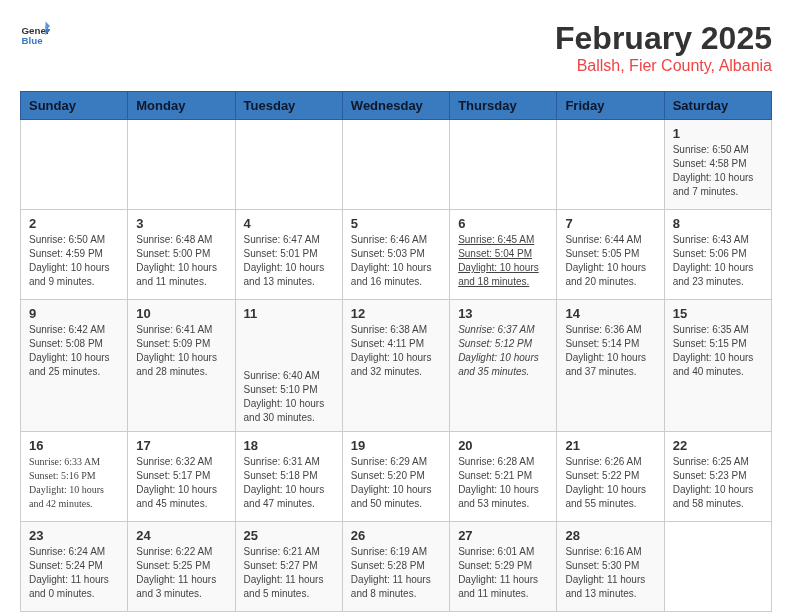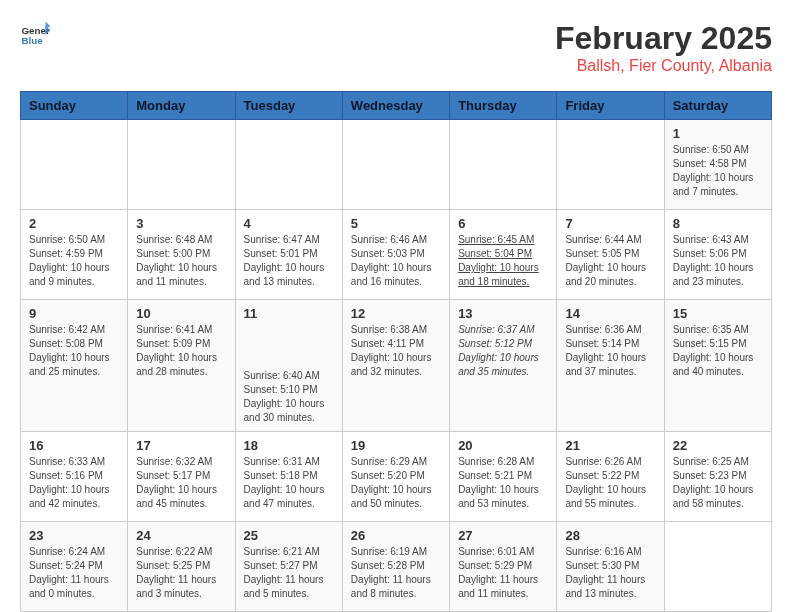--- a/index.html
+++ b/index.html
@@ -222,21 +222,21 @@
           <span class="day-number">15</span>
           <div class="day-info" style="white-space: pre-line;">Sunrise: 6:35 AM
 Sunset: 5:15 PM
 Daylight: 10 hours
 and 40 minutes.</div>
         </td>
       </tr>
       <tr>
         <td>
           <span class="day-number">16</span>
-          <div class="day-info" style="white-space: pre-line;">Sunrise: 6:33 AM
+          <div class="day-info" style="white-space: pre-line; font-family: Liberation Serif, serif;">Sunrise: 6:33 AM
 Sunset: 5:16 PM
 Daylight: 10 hours
 and 42 minutes.</div>
         </td>
         <td>
           <span class="day-number">17</span>
           <div class="day-info" style="white-space: pre-line;">Sunrise: 6:32 AM
 Sunset: 5:17 PM
 Daylight: 10 hours
 and 45 minutes.</div>

